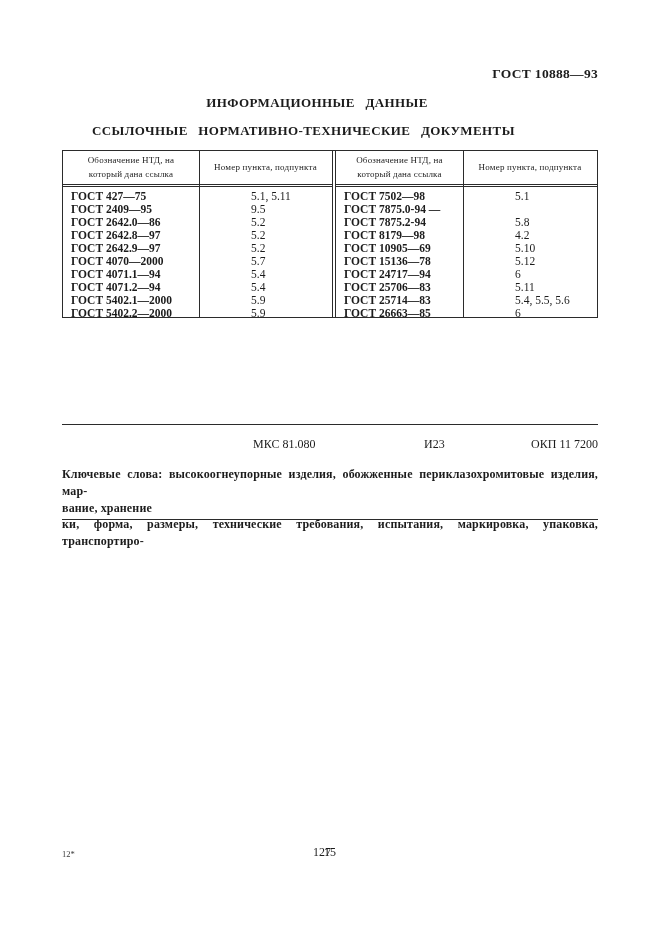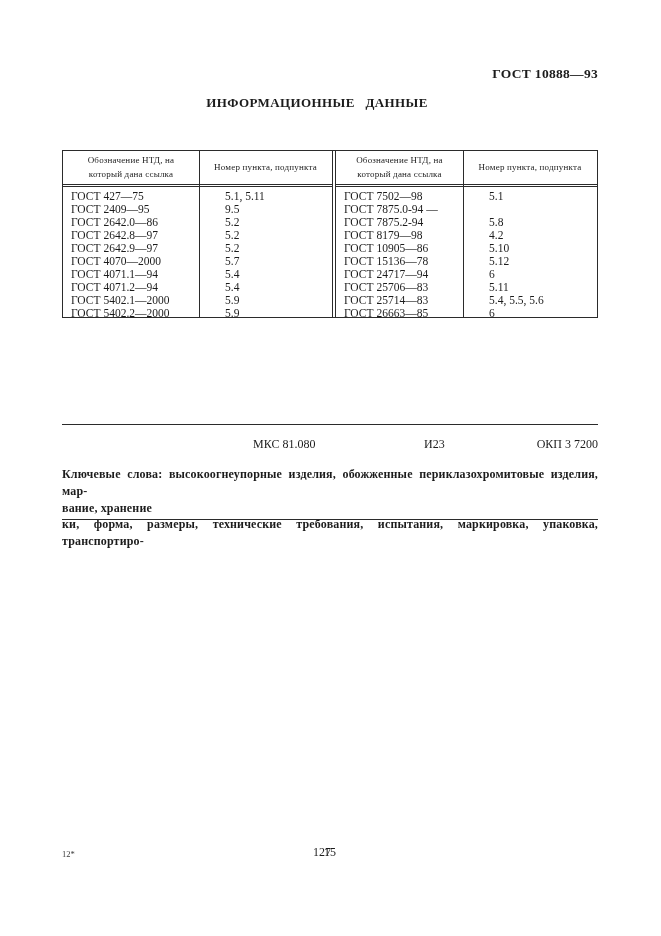--- a/index.html
+++ b/index.html
@@ -44,22 +44,22 @@
     display:grid;grid-template-columns:var(--c1) 1fr;
     height:33px;border-bottom:3px double #2b2b2b;flex:0 0 auto;
   }
   .hcell{
     display:flex;align-items:center;justify-content:center;text-align:center;
     font-size:9px;line-height:1.45;padding:2px 14px;letter-spacing:.2px;
   }
   .tbody{flex:1 1 auto;padding-top:3px;}
   .trow{display:grid;grid-template-columns:var(--c1) 1fr;height:13px;}
   .tcell{font-size:11.5px;line-height:13px;white-space:nowrap;overflow:visible;}
-  .tcell.name{padding-left:8px;}
-  .tcell.num{padding-left:26px;}
+  .tcell.name{padding-left:8px;font-weight:bold;}
+  .tcell.num{padding-left:26px;margin-left:26px;}
 
   
   .rule{position:absolute;left:62px;width:536px;height:0;border-top:1px solid #2b2b2b;}
   .rule-1{top:424px;}
   .rule-2{top:519px;}
 
   .codes{position:absolute;top:437px;left:62px;width:536px;height:16px;font-size:12px;}
   .code-mks{position:absolute;left:191px;}
   .code-i{position:absolute;left:362px;}
   .code-okp{position:absolute;right:0;}
@@ -76,20 +76,21 @@
   .footer-page-right{position:absolute;top:845px;left:62px;width:536px;text-align:center;font-size:12px;}
 </style>
 </head>
 <body>
 
 <div class="page">
 
   <div class="std-number">ГОСТ 10888—93</div>
 
   <div class="title">ИНФОРМАЦИОННЫЕ ДАННЫЕ</div>
+  <div class="subtitle">ССЫЛОЧНЫЕ НОРМАТИВНО-ТЕХНИЧЕСКИЕ ДОКУМЕНТЫ</div>
 
   <div class="reftable">
     <div class="half half-left">
       <div class="thead">
         <div class="hcell">Обозначение НТД, на который дана ссылка</div>
         <div class="hcell">Номер пункта, подпункта</div>
       </div>
       <div class="tbody" id="tbody-left">
           <div class="trow">
             <div class="tcell name">ГОСТ 427—75</div>
@@ -150,21 +151,21 @@
           </div>
           <div class="trow">
             <div class="tcell name">ГОСТ 7875.2-94</div>
             <div class="tcell num">5.8</div>
           </div>
           <div class="trow">
             <div class="tcell name">ГОСТ 8179—98</div>
             <div class="tcell num">4.2</div>
           </div>
           <div class="trow">
-            <div class="tcell name">ГОСТ 10905—86</div>
+            <div class="tcell name">ГОСТ 10905—69</div>
             <div class="tcell num">5.10</div>
           </div>
           <div class="trow">
             <div class="tcell name">ГОСТ 15136—78</div>
             <div class="tcell num">5.12</div>
           </div>
           <div class="trow">
             <div class="tcell name">ГОСТ 24717—94</div>
             <div class="tcell num">6</div>
           </div>
@@ -182,21 +183,21 @@
           </div>
         </div>
     </div>
   </div>
 
   <div class="rule rule-1"></div>
 
   <div class="codes">
     <span class="code-mks">МКС 81.080</span>
     <span class="code-i">И23</span>
-    <span class="code-okp">ОКП 3 7200</span>
+    <span class="code-okp">ОКП 11 7200</span>
   </div>
 
   <div class="keywords">
     <div class="kline just">Ключевые слова: высокоогнеупорные изделия, обожженные периклазохромитовые изделия, мар-</div>
     <div class="kline">вание, хранение</div>
     <div class="kline just">ки, форма, размеры, технические требования, испытания, маркировка, упаковка, транспортиро-</div>
   </div>
 
   <div class="rule rule-2"></div>
 

